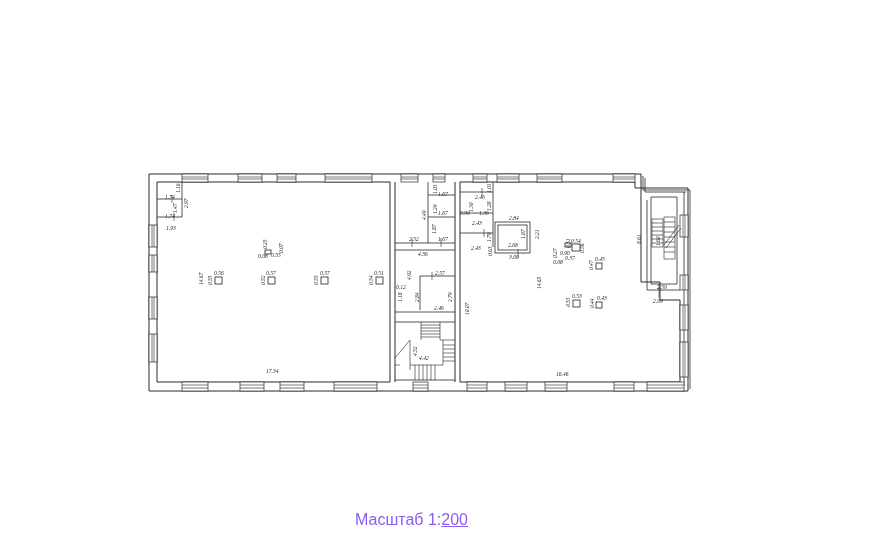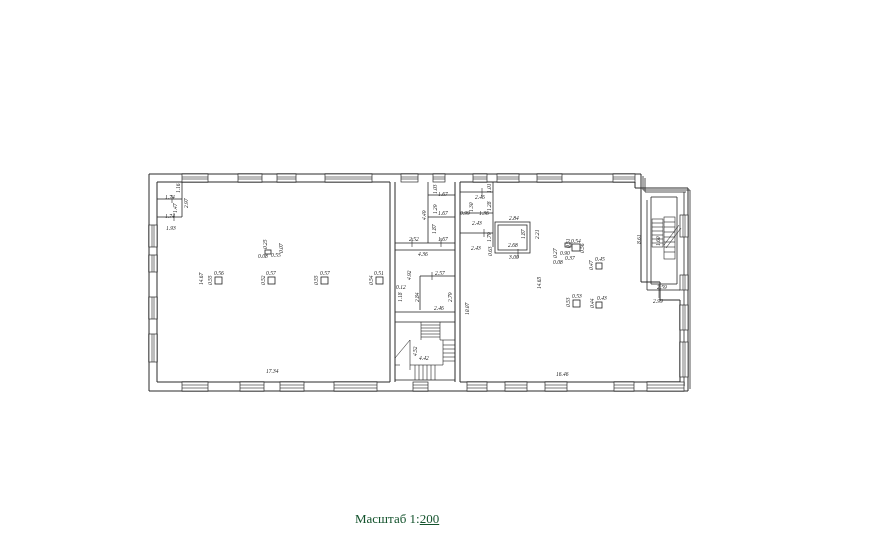--- a/index.html
+++ b/index.html
@@ -5,21 +5,21 @@
   html,body{margin:0;padding:0;background:#ffffff;}
   body{width:870px;height:540px;position:relative;overflow:hidden;font-family:"Liberation Serif",serif;}
   #plan{position:absolute;left:0;top:0;width:870px;height:540px;}
   .wall{fill:none;stroke:#2a2a2a;stroke-width:1;}
   .wallThin{fill:none;stroke:#2a2a2a;stroke-width:0.8;}
   .win{fill:#ffffff;stroke:#2a2a2a;stroke-width:0.7;}
   .dim{font-family:"Liberation Serif",serif;font-style:italic;font-size:5.5px;fill:#222;}
   .dimline{stroke:#222;stroke-width:0.6;}
   .col{fill:#fff;stroke:#222;stroke-width:0.8;}
   .stair{stroke:#222;stroke-width:0.6;fill:none;}
-  .scale{position:absolute;left:355px;top:511px;font-size:13px;color:#14532d;font-family:Liberation Serif, serif;}
+  .scale{position:absolute;left:355px;top:511px;font-size:16px;color:#8b5cf6;font-family:Liberation Sans, sans-serif;}
   .scale u{text-decoration:underline;}
 </style>
 </head>
 <body>
 
 <svg id="plan" viewBox="0 0 870 540" xmlns="http://www.w3.org/2000/svg">
 
   <g>
 
     <path class="wall" d="M149,174 L641,174 L641,188 L688,188 L688,391 L149,391 Z"></path>

